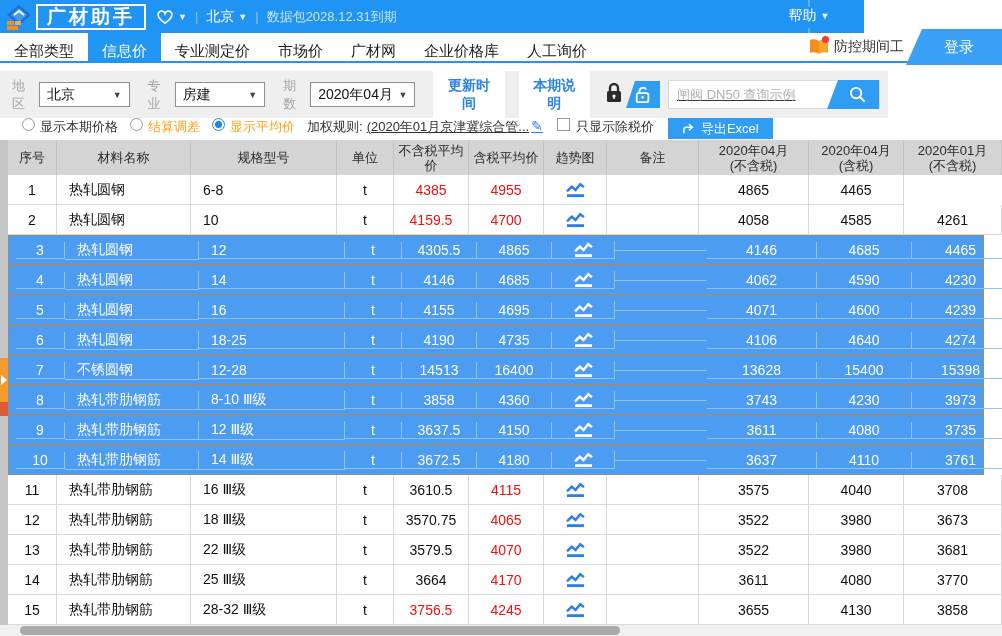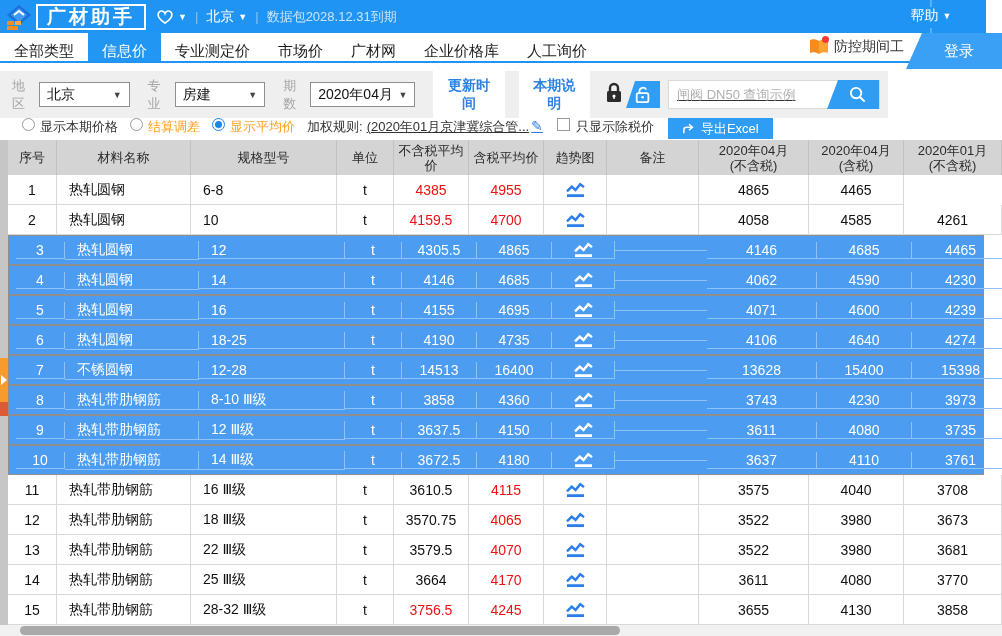--- a/index.html
+++ b/index.html
@@ -1,35 +1,35 @@
 <!DOCTYPE html>
 <html><head>
 <meta charset="utf-8">
 <style>
   * { box-sizing: border-box; margin:0; padding:0; }
   html,body { width:1002px; height:636px; overflow:hidden; }
   body { font-family:"Liberation Sans","DejaVu Sans",sans-serif; background:#fff; position:relative; font-size:14px; color:#222; }
 
   
-  .titlebar { position:absolute; top:0; left:0; width:986px; height:33px; background:#2094f3; display:flex; align-items:center; color:#fff; padding:0 10px 0 6px; }
+  .titlebar { position:absolute; top:0; left:0; width:864px; height:33px; background:#2094f3; display:flex; align-items:center; color:#fff; padding:0 10px 0 6px; }
   .logo-mark { width:26px; height:26px; margin-right:4px; }
   .logo-box { border:2px solid #fff; padding:0 9px; height:26px; line-height:22px; font-size:19px; font-weight:bold; letter-spacing:3px; }
   .tb-sep { color:rgba(255,255,255,.45); margin:0 8px; font-size:13px; }
   .tb-item { display:flex; align-items:center; gap:4px; font-size:14px; cursor:default; }
   .caret { font-size:9px; }
   .tb-dim { color:rgba(255,255,255,.75); font-size:13px; }
   .tb-right { margin-left:auto; display:flex; align-items:center;flex-direction:column; }
   .winbtn { font-size:15px; margin-left:18px; width:18px; text-align:center; }
   .heart-ic { margin-left:10px; }
 
   
   .tabbar { position:absolute; top:33px; left:0; width:1002px; height:30px; background:#fff; border-bottom:2px solid #2094f3; display:flex; align-items:stretch; }
   .tab { padding:0 14px; line-height:36px; font-size:15px; color:#1c1c1c; cursor:default; }
   .tab.active { background:#2196f3; color:#fff; }
-  .tab-right { margin-left:auto; display:flex; }
+  .tab-right { margin-left:auto; display:flex; align-items:center; }
   .notice { display:flex; align-items:center; gap:4px; font-size:14px; color:#333; }
   .notice-label { width:72px; overflow:hidden; white-space:nowrap; }
   .book-wrap { position:relative; width:22px; height:20px; }
   .red-dot { position:absolute; top:-1px; right:1px; width:7px; height:7px; background:#f53b2f; border-radius:50%; }
   .login-btn { width:96px; height:36px; background:#3aa0f5; color:#fff; font-size:15px; border:none; clip-path:polygon(16px 0,100% 0,100% 100%,0 100%); padding-left:10px; }
 
   
   .filterbar { position:absolute; top:71px; left:0; width:888px; height:47px; background:#efefef; display:flex; align-items:center; padding:0 8px 0 12px; }
   .f-label { color:#a6a6a6; font-size:13px; margin-right:6px; }
   .sel { display:flex; align-items:center; justify-content:space-between; background:#fff; border:1px solid #8f8f8f; height:25px; padding:0 7px; font-size:14px; color:#111; margin-right:18px; }

